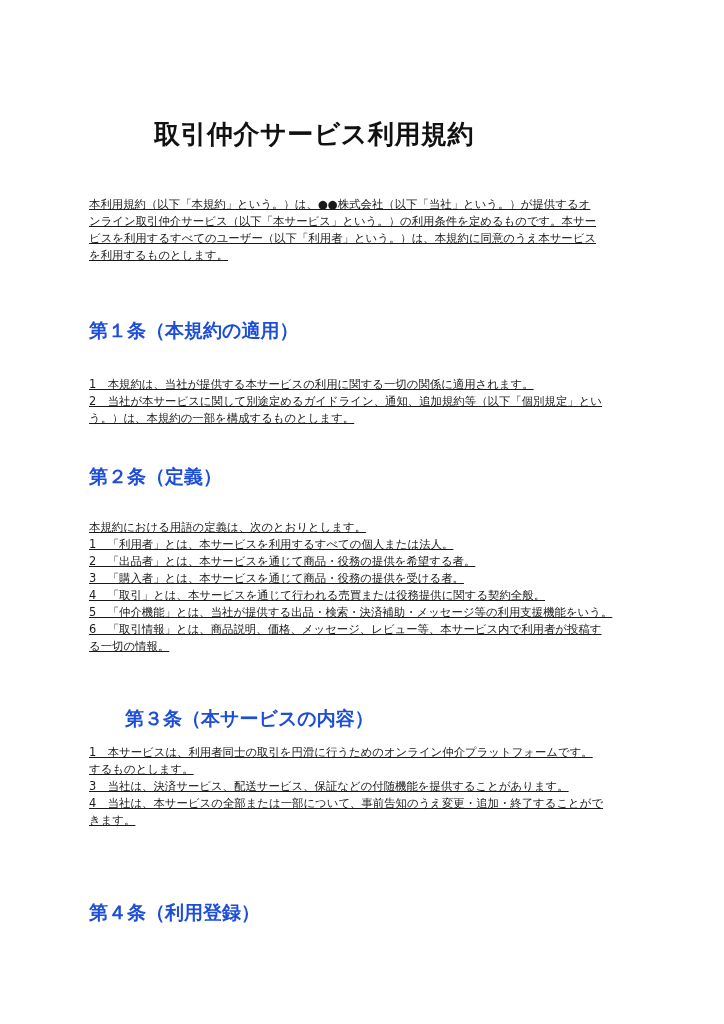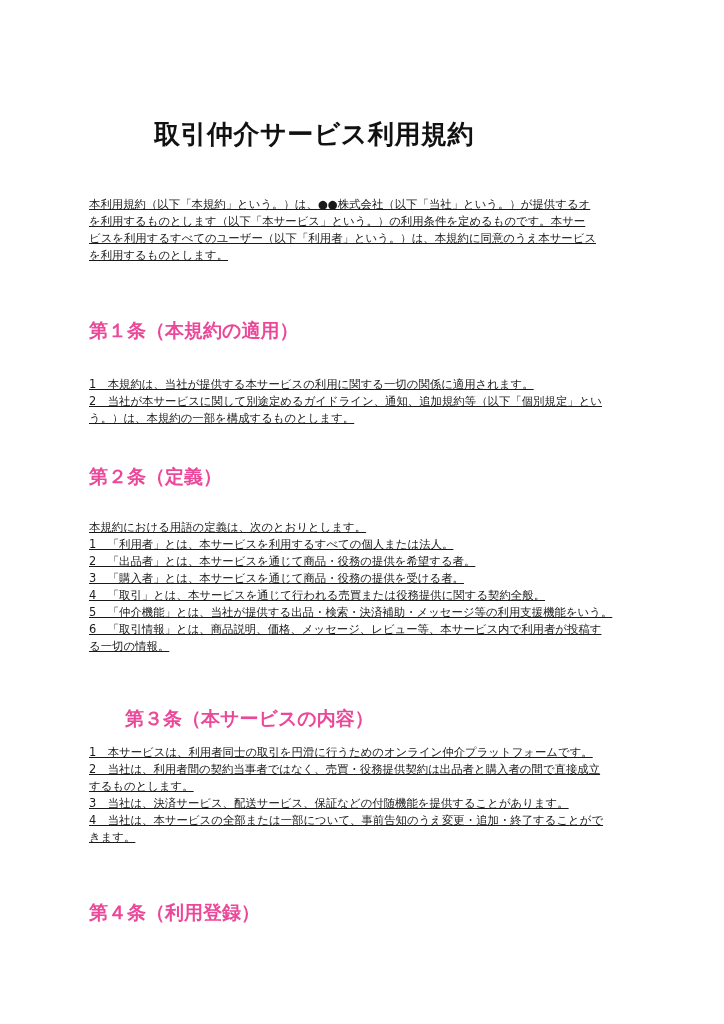--- a/index.html
+++ b/index.html
@@ -3,31 +3,31 @@
 <meta charset="utf-8">
 <style>
   html, body { margin: 0; padding: 0; background: #ffffff; }
   body { width: 724px; height: 1024px; overflow: hidden; position: relative;
          font-family: "DejaVu Sans", "Liberation Sans", sans-serif; color: #1a1a1a; }
   .page { position: absolute; left: 0; top: 0; width: 724px; height: 1024px; }
   .title { position: absolute; left: 0; width: 628px; top: 117px; text-align: center;
            font-size: 26px; font-weight: bold; letter-spacing: 0.5px; color: #111; }
   .para { position: absolute; left: 89px; width: 546px; font-size: 11.4px; line-height: 17px; }
   .line { display: block; white-space: nowrap; text-decoration: underline; }
-  .heading { position: absolute; left: 89px; font-size: 19px; font-weight: bold; color: #ec4899; }
+  .heading { position: absolute; left: 89px; font-size: 19px; font-weight: bold; color: #1d4ed8; }
 </style>
 </head>
 <body>
 
 <div class="page">
   <div class="title">取引仲介サービス利用規約</div>
 
   <div class="para" style="top:196px;">
     <span class="line">本利用規約（以下「本規約」という。）は、●●株式会社（以下「当社」という。）が提供するオ</span>
-    <span class="line">を利用するものとします（以下「本サービス」という。）の利用条件を定めるものです。本サー</span>
+    <span class="line">ンライン取引仲介サービス（以下「本サービス」という。）の利用条件を定めるものです。本サー</span>
     <span class="line">ビスを利用するすべてのユーザー（以下「利用者」という。）は、本規約に同意のうえ本サービス</span>
     <span class="line">を利用するものとします。</span>
   </div>
 
   <div class="heading" style="top:318px;">第１条（本規約の適用）</div>
   <div class="para" style="top:358px;margin-top:18px;">
     <span class="line">1　本規約は、当社が提供する本サービスの利用に関する一切の関係に適用されます。</span>
     <span class="line">2　当社が本サービスに関して別途定めるガイドライン、通知、追加規約等（以下「個別規定」とい</span>
     <span class="line">う。）は、本規約の一部を構成するものとします。</span>
   </div>
@@ -40,21 +40,20 @@
     <span class="line">3　「購入者」とは、本サービスを通じて商品・役務の提供を受ける者。</span>
     <span class="line">4　「取引」とは、本サービスを通じて行われる売買または役務提供に関する契約全般。</span>
     <span class="line">5　「仲介機能」とは、当社が提供する出品・検索・決済補助・メッセージ等の利用支援機能をいう。</span>
     <span class="line">6　「取引情報」とは、商品説明、価格、メッセージ、レビュー等、本サービス内で利用者が投稿す</span>
     <span class="line">る一切の情報。</span>
   </div>
 
   <div class="heading" style="top:706px;margin-left:36px;">第３条（本サービスの内容）</div>
   <div class="para" style="top:744px;">
     <span class="line">1　本サービスは、利用者同士の取引を円滑に行うためのオンライン仲介プラットフォームです。</span>
-    <span class="line">2　当社は、利用者間の契約当事者ではなく、売買・役務提供契約は出品者と購入者の間で直接成立</span>
     <span class="line">するものとします。</span>
     <span class="line">3　当社は、決済サービス、配送サービス、保証などの付随機能を提供することがあります。</span>
     <span class="line">4　当社は、本サービスの全部または一部について、事前告知のうえ変更・追加・終了することがで</span>
     <span class="line">きます。</span>
   </div>
 
   <div class="heading" style="top:900px;">第４条（利用登録）</div>
 </div>
 
 </body></html>

